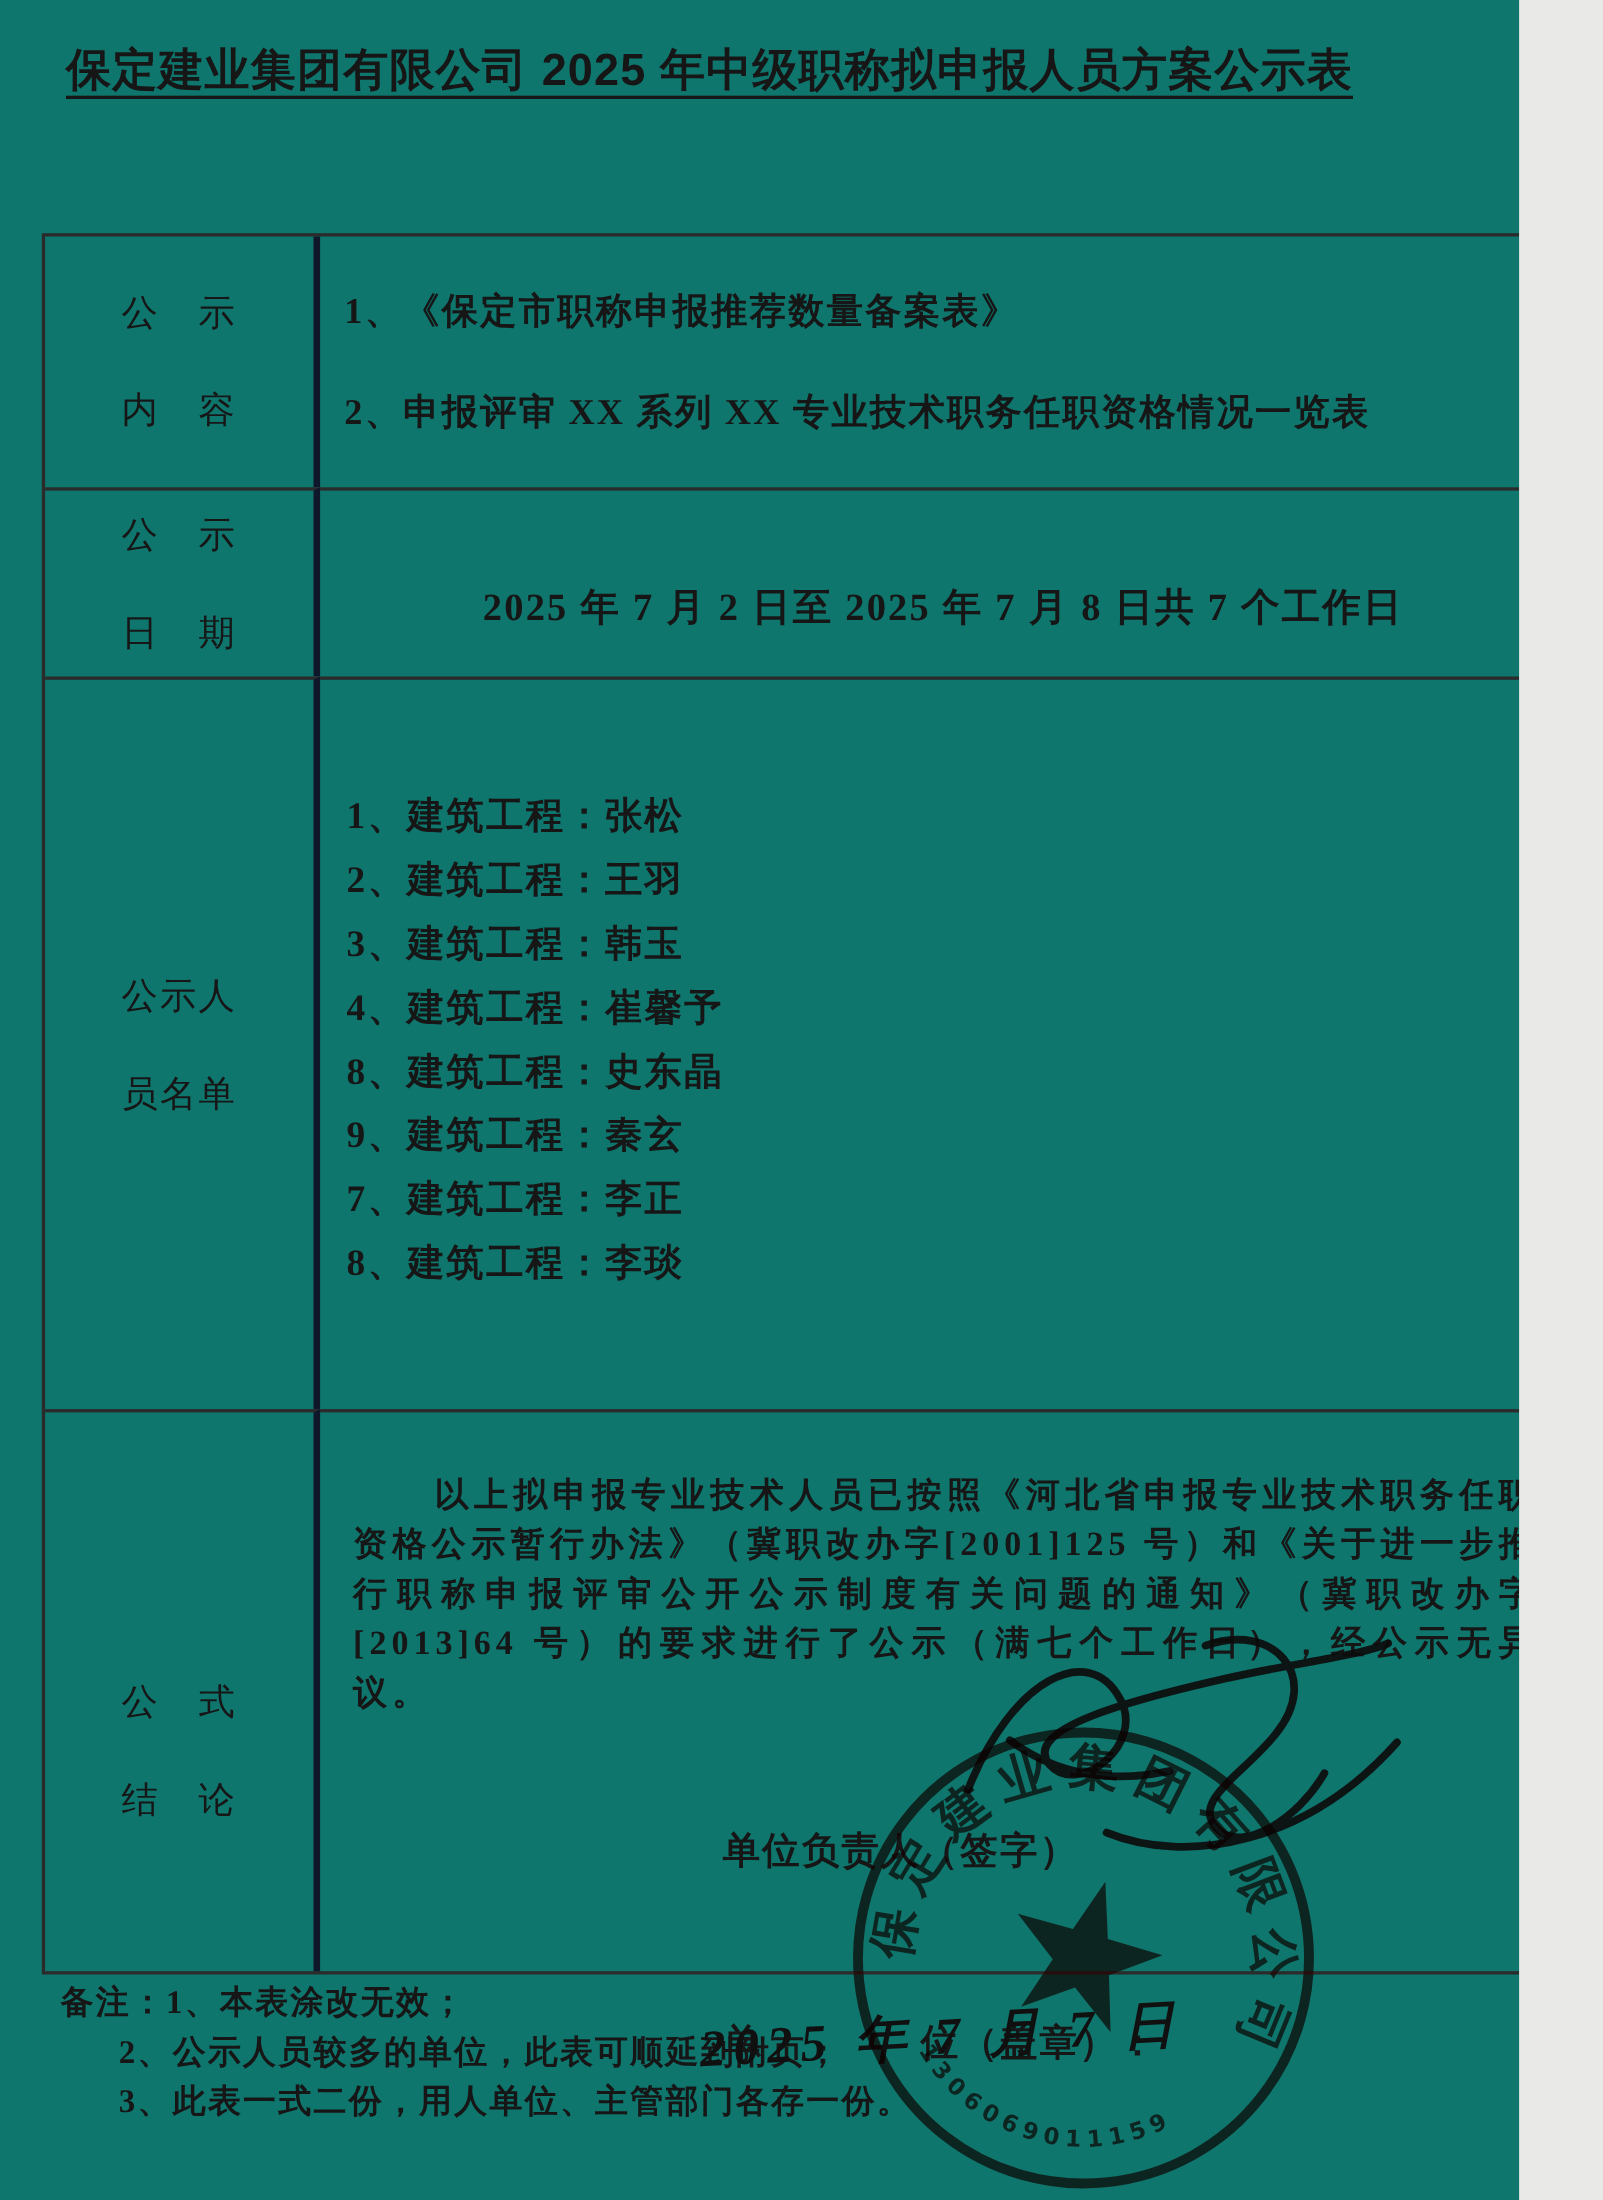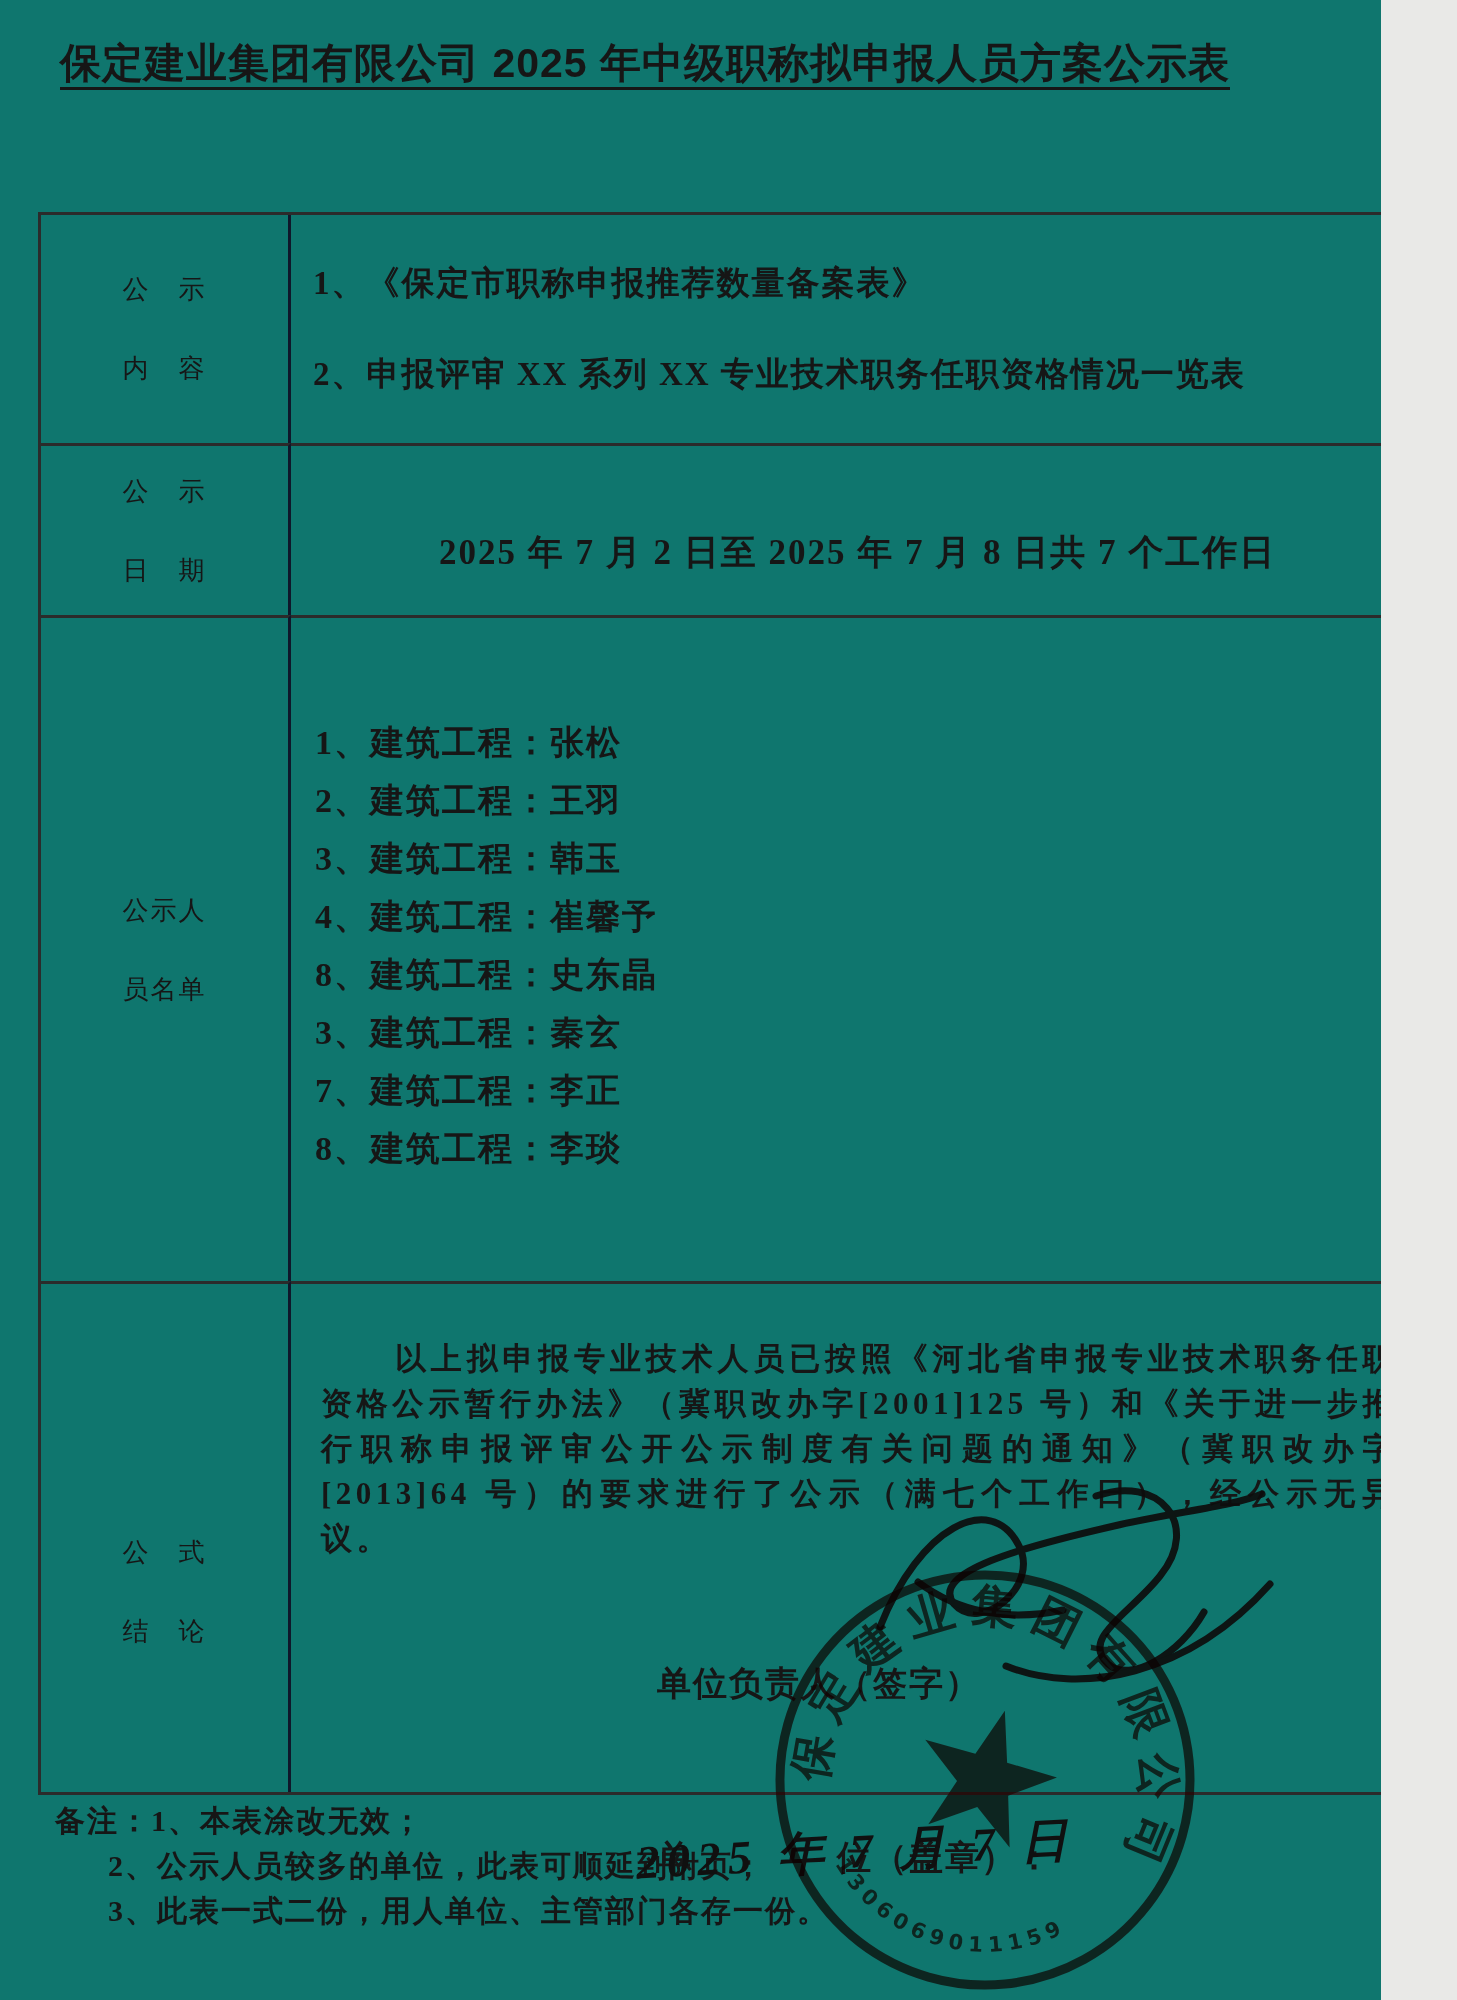--- a/index.html
+++ b/index.html
@@ -12,23 +12,23 @@
     font-family:"Liberation Sans","DejaVu Sans",sans-serif;
     font-size:41px;font-weight:bold;letter-spacing:1px;white-space:nowrap;
     text-decoration:underline;text-decoration-thickness:3px;text-underline-offset:10px;
   }
   .doc-table{
     position:absolute;left:38px;top:212px;width:1383px;height:1577px;
     border:3px solid #2b2b2b;display:grid;
     grid-template-columns:250px 1fr;grid-template-rows:228px 172px 666px 1fr;
   }
   .lbl{
-    border-right:3px solid #0f172a;display:flex;flex-direction:column;
+    border-right:6px solid #0f172a;display:flex;flex-direction:column;
     align-items:center;justify-content:center;gap:44px;
-    font-size:26px;letter-spacing:2px;white-space:pre;
+    font-size:33px;letter-spacing:2px;white-space:pre;
   }
   .lbl-low{padding-top:108px;}
   .bt{border-top:3px solid #2b2b2b;}
   .cnt{position:relative;}
   .row1-content{
     height:100%;display:flex;flex-direction:column;justify-content:center;
     gap:46px;padding-left:22px;font-size:33px;font-weight:600;letter-spacing:2px;
   }
   .date-line{
     height:100%;display:flex;align-items:center;justify-content:center;
@@ -91,21 +91,21 @@
       <span>公示人</span>
       <span>员名单</span>
     </div>
     <div class="cnt bt">
       <div class="person-list">
         <div>1、建筑工程：张松</div>
         <div>2、建筑工程：王羽</div>
         <div>3、建筑工程：韩玉</div>
         <div>4、建筑工程：崔馨予</div>
         <div>8、建筑工程：史东晶</div>
-        <div>3、建筑工程：秦玄</div>
+        <div>9、建筑工程：秦玄</div>
         <div>7、建筑工程：李正</div>
         <div>8、建筑工程：李琰</div>
       </div>
     </div>
 
     <div class="lbl lbl-low bt">
       <span>公　式</span>
       <span>结　论</span>
     </div>
     <div class="cnt bt">

